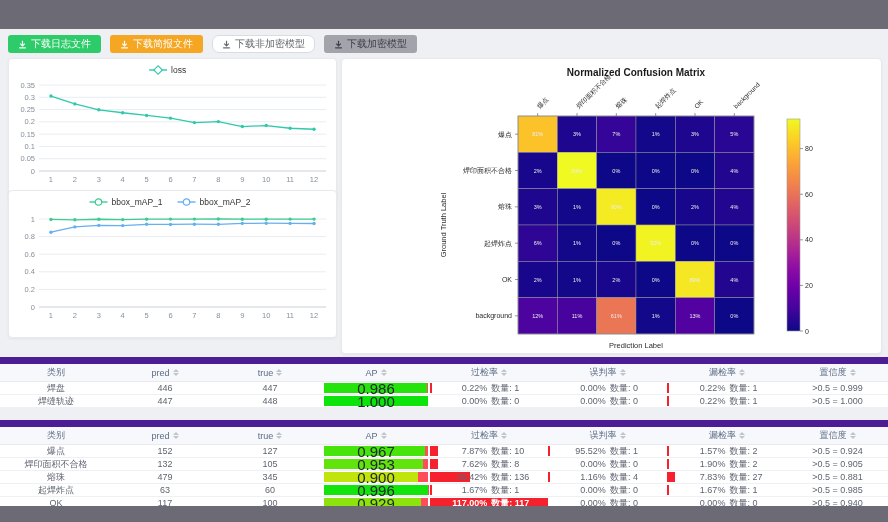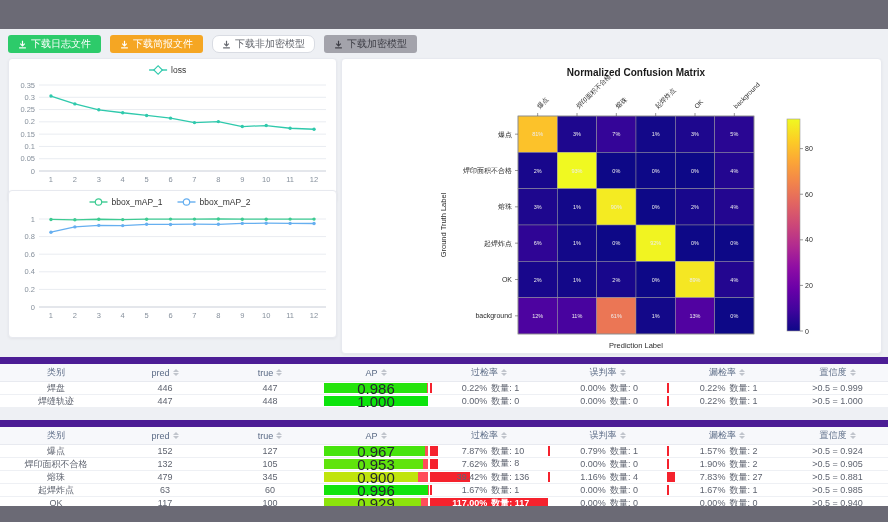--- a/index.html
+++ b/index.html
@@ -548,21 +548,21 @@
           <div class="tcell" style="width: 118px;">
             <div class="rate-bar" style="width: calc(6.7265% + 0px); min-width: 2px;"></div>
             <div class="rate-text">
               <span class="rate-pct">7.87%</span>
               <span class="rate-cnt">数量: 10</span>
             </div>
           </div>
           <div class="tcell" style="width: 119px;">
             <div class="rate-bar" style="width: calc(0.675214% + 0px); min-width: 2px;"></div>
             <div class="rate-text">
-              <span class="rate-pct">0.79%</span>
+              <span class="rate-pct">95.52%</span>
               <span class="rate-cnt">数量: 1</span>
             </div>
           </div>
           <div class="tcell" style="width: 120px;">
             <div class="rate-bar" style="width: calc(1.34188% + 0px); min-width: 2px;"></div>
             <div class="rate-text">
               <span class="rate-pct">1.57%</span>
               <span class="rate-cnt">数量: 2</span>
             </div>
           </div>
@@ -580,21 +580,21 @@
           <div class="tcell" style="width: 104px;">
             <span>105</span>
           </div>
           <div class="tcell" style="width: 108px;">
             <div class="ap-wrap">
               <div class="ap-green" style="width: 95.3%; background: rgb(96, 228, 12);"></div>
               <div class="ap-red" style="width: 4.7%;"></div>
             </div>
             <div class="ap-text">0.953</div>
           </div>
-          <div class="tcell" style="width: 118px; align-items: flex-end;">
+          <div class="tcell" style="width: 118px;">
             <div class="rate-bar" style="width: calc(6.51282% + 0px); min-width: 2px;"></div>
             <div class="rate-text">
               <span class="rate-pct">7.62%</span>
               <span class="rate-cnt">数量: 8</span>
             </div>
           </div>
           <div class="tcell" style="width: 119px;">
             <div class="rate-text">
               <span class="rate-pct">0.00%</span>
               <span class="rate-cnt">数量: 0</span>

